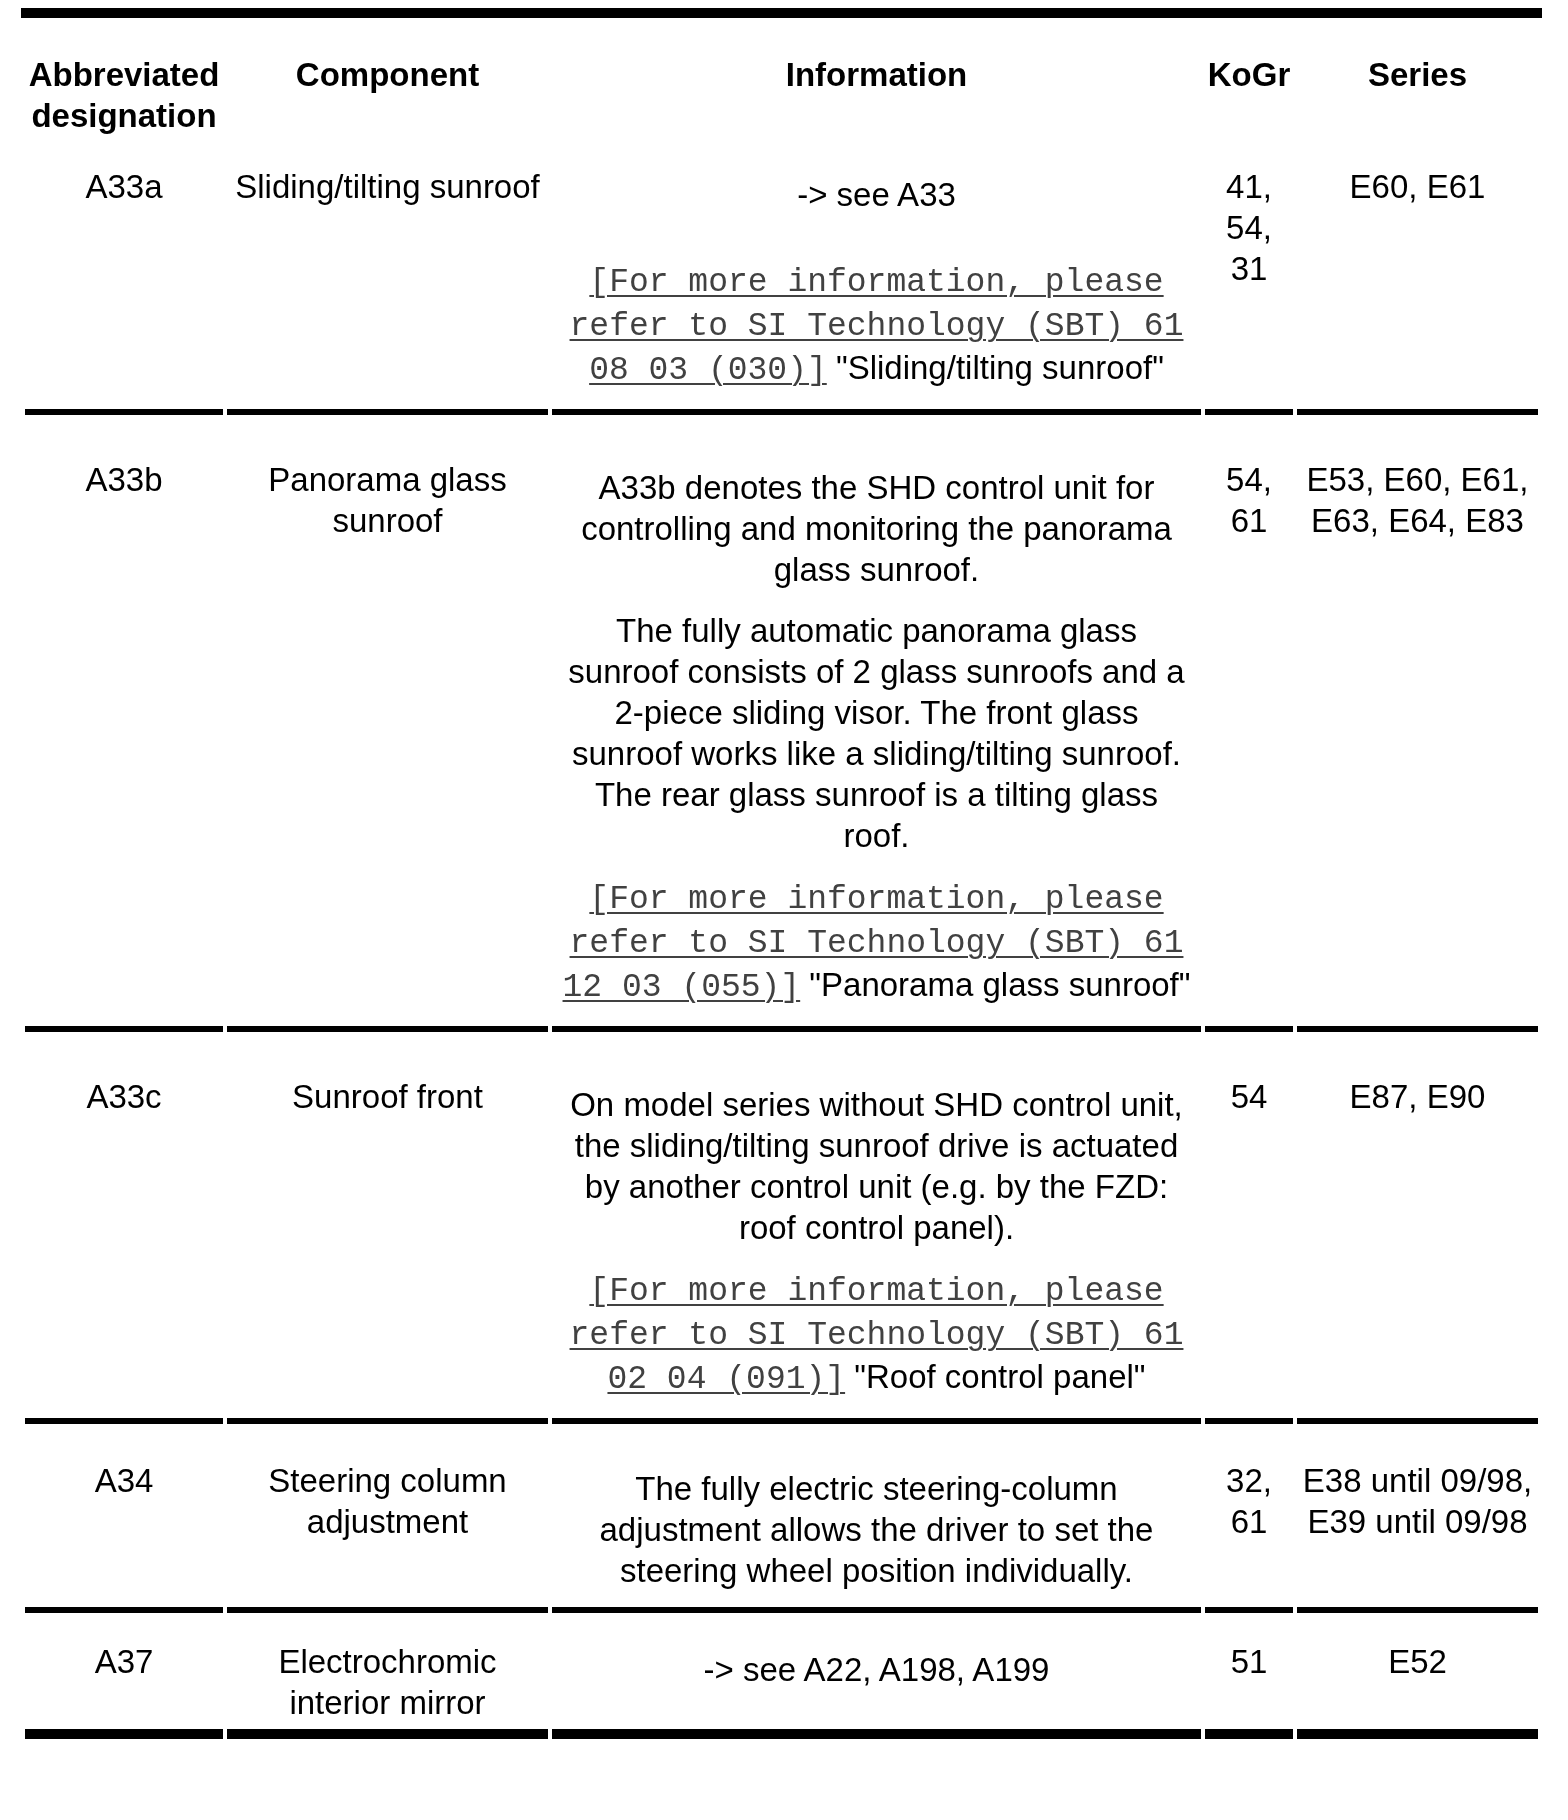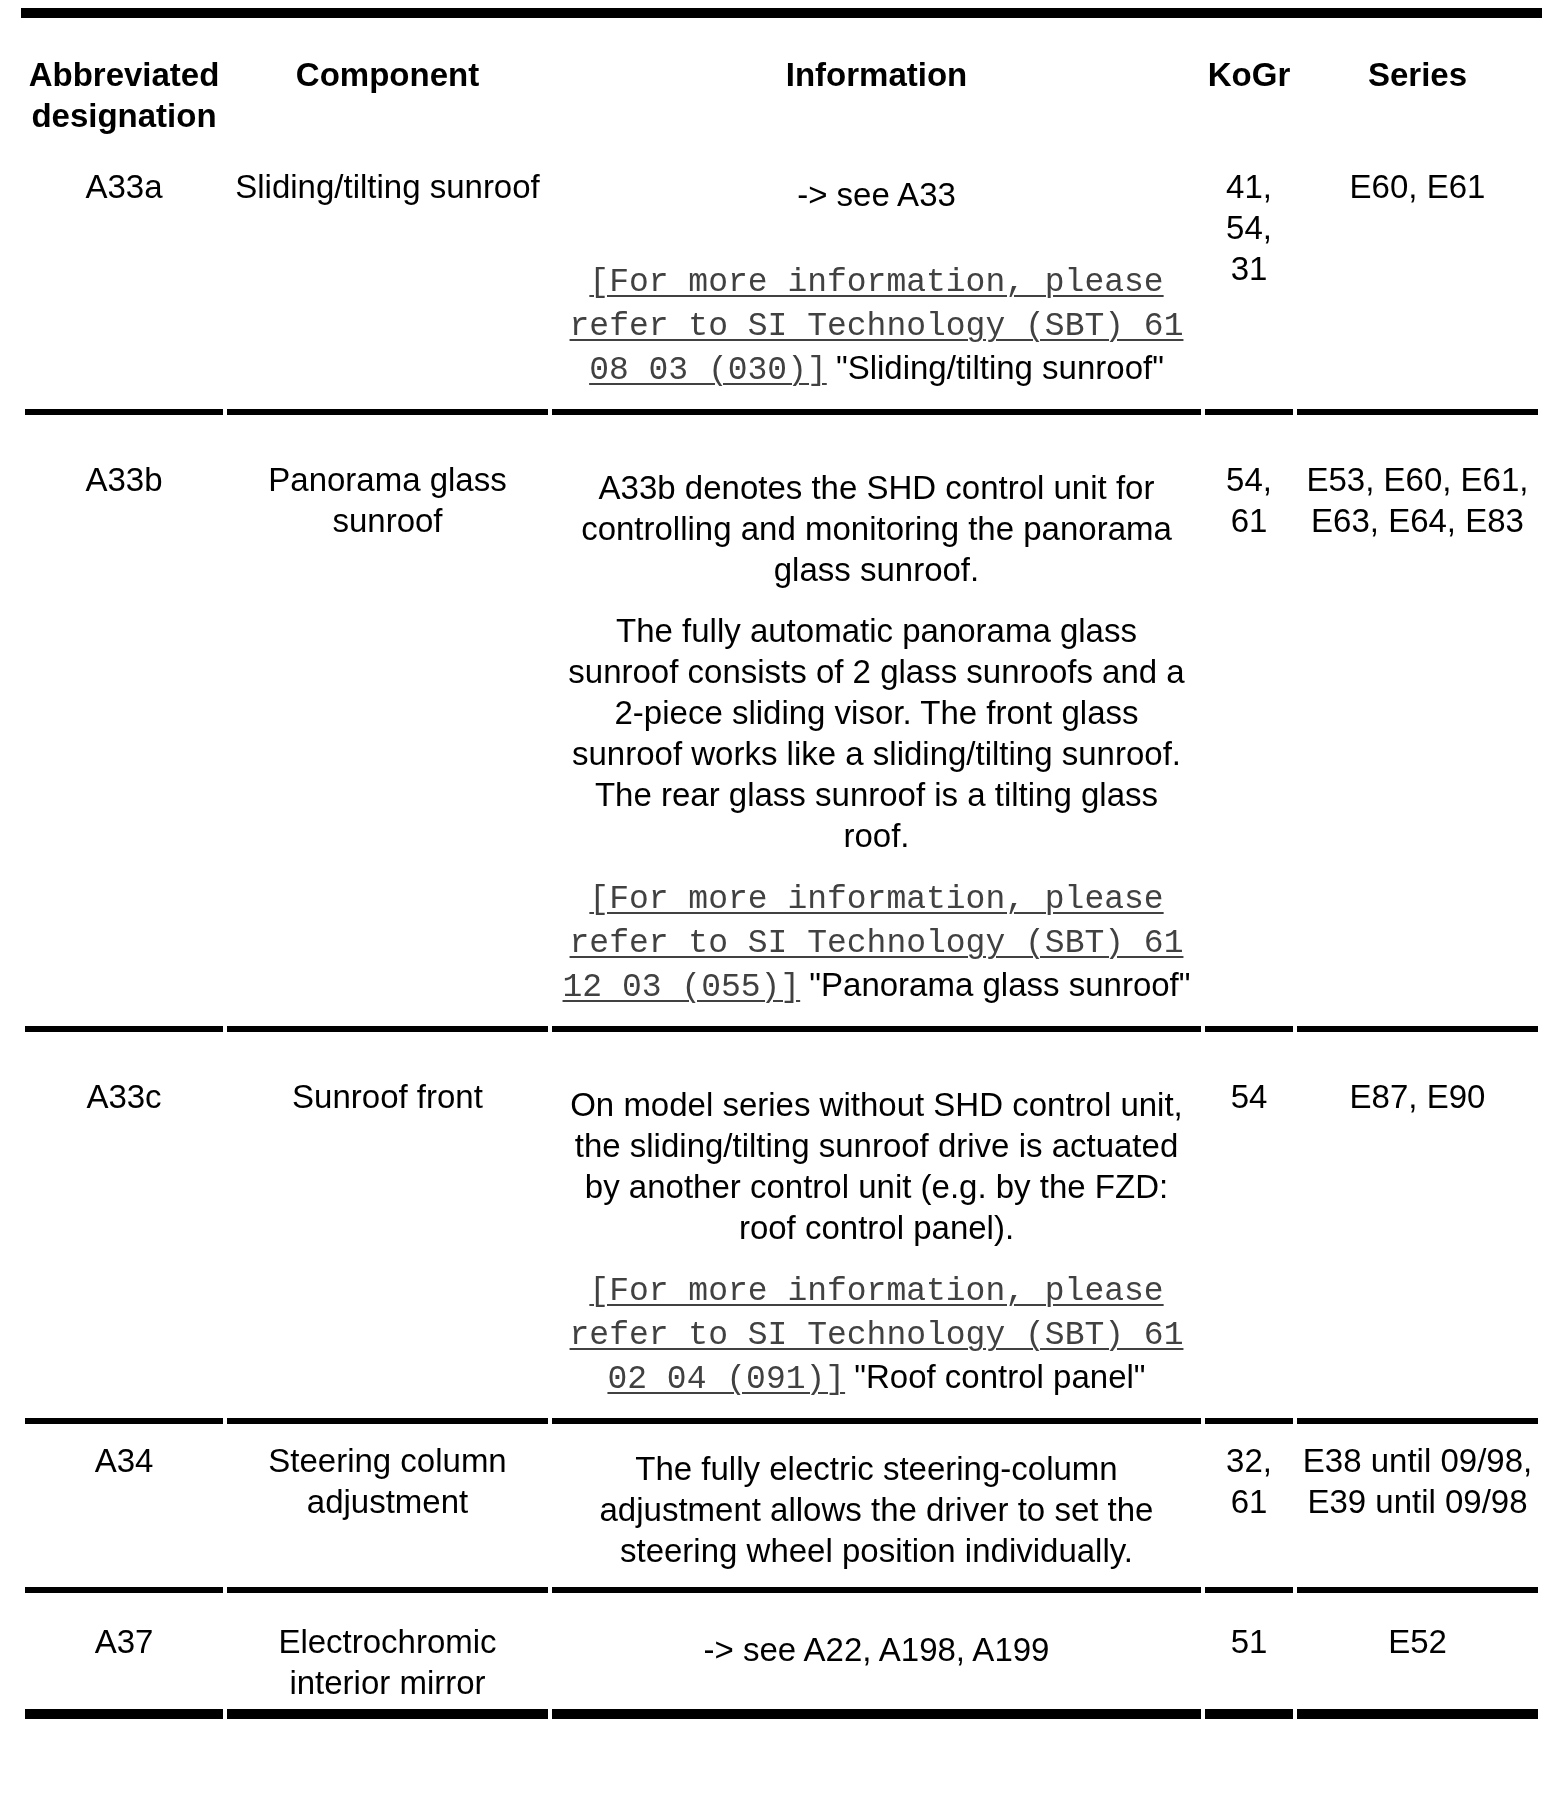--- a/index.html
+++ b/index.html
@@ -41,21 +41,21 @@
     font-weight: bold;
     padding-top: 36px;
     padding-bottom: 0;
   }
   td {
     border-bottom: 6px solid #000000;
     padding-top: 44px;
     padding-bottom: 10px;
   }
   tr.row-0 td { padding-top: 30px; }
-  tr.row-3 td { padding-top: 16px; padding-bottom: 8px; }
+  tr.row-3 td { padding-top: 36px; padding-bottom: 8px; }
   tr.row-5 td { padding-top: 28px; padding-bottom: 6px; border-bottom-width: 10px; }
   .cell-info p {
     margin: 8px;
   }
   .cell-info p + p {
     margin-top: 20px;
   }
   tr.row-0 .cell-info p + p {
     margin-top: 44px;
   }

